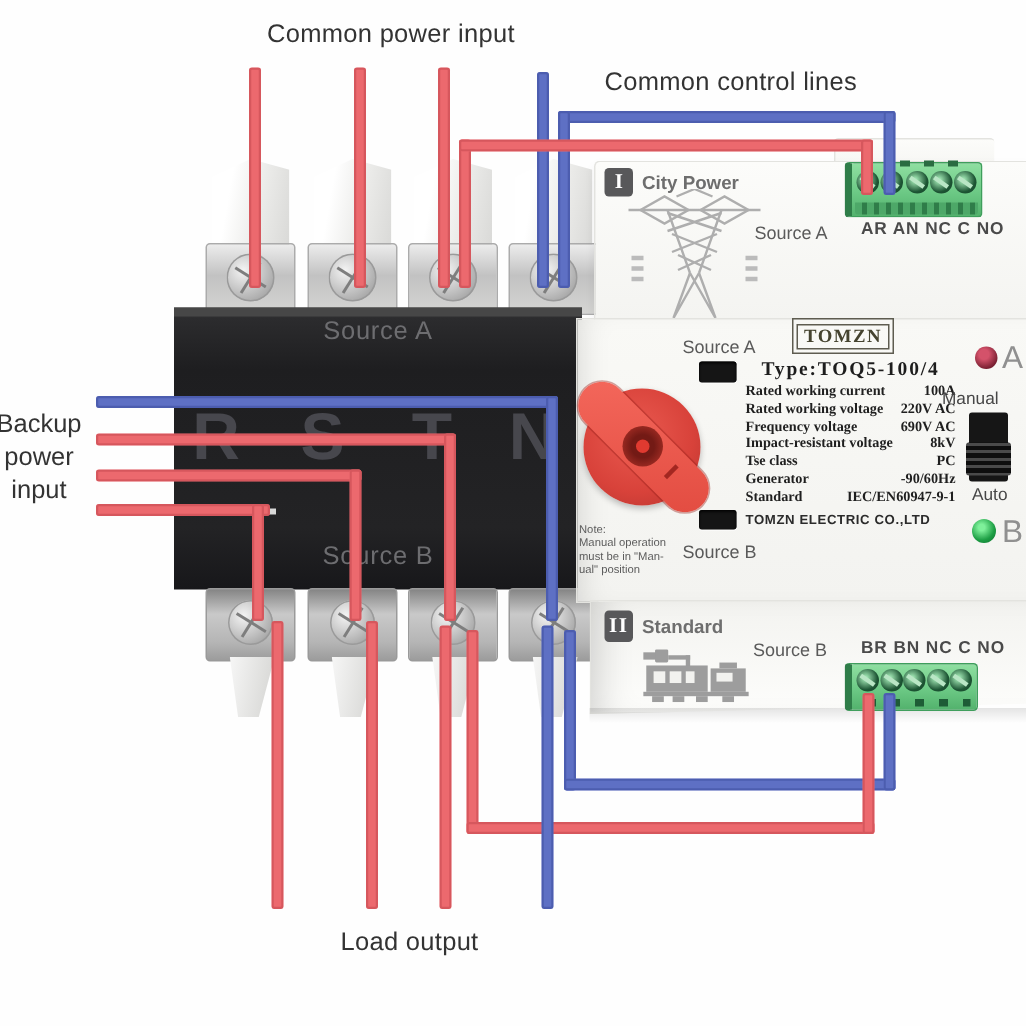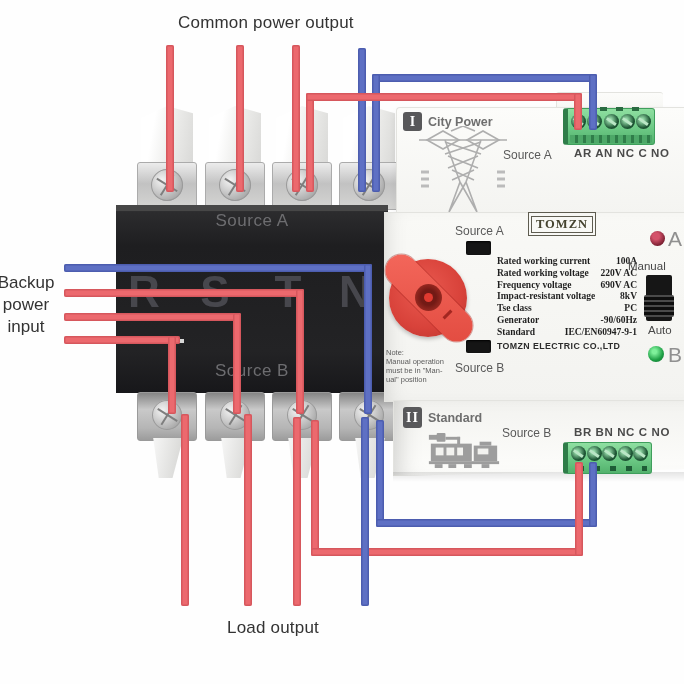--- a/index.html
+++ b/index.html
@@ -175,20 +175,21 @@
   </div>
   <div class="abs" style="left:446px;top:309px;width:3px;height:11px;background:#a32721;transform:rotate(45deg);"></div>
 
   <div class="smalltxt" style="left:455px;top:224px;">Source A</div>
   <div class="slot" style="left:466px;top:241px;width:25px;height:14px;"></div>
 
   <div class="abs" style="left:528px;top:212px;width:66px;height:22px;border:1.5px solid #5e5c50;display:flex;align-items:center;justify-content:center;">
     <div class="serif" style="border:1px solid #5e5c50;padding:0 4px;font-weight:700;font-size:12.5px;letter-spacing:1px;color:#45432f;">TOMZN</div>
   </div>
 
+  <div class="abs serif" style="left:492px;top:238px;width:150px;text-align:center;font-size:13px;font-weight:700;letter-spacing:1.2px;color:#1d1d1d;">Type:TOQ5-100/4</div>
 
   <div class="abs" style="left:497px;top:256px;width:140px;">
     <div class="specrow">
         <span>Rated working current</span>
         <span>100A</span>
       </div>
     <div class="specrow">
         <span>Rated working voltage</span>
         <span>220V AC</span>
       </div>
@@ -305,21 +306,22 @@
   <div class="wire wb" style="left:589px;top:462px;width:8px;height:65px;"></div>
   <div class="wire wr" style="left:311px;top:420px;width:8px;height:136px;"></div>
   <div class="wire wr" style="left:311px;top:548px;width:272px;height:8px;"></div>
   <div class="wire wr" style="left:575px;top:462px;width:8px;height:94px;"></div>
 
   <div class="wire wr" style="left:181px;top:414px;width:8px;height:192px;"></div>
   <div class="wire wr" style="left:244px;top:414px;width:8px;height:192px;"></div>
   <div class="wire wr" style="left:293px;top:417px;width:8px;height:189px;"></div>
   <div class="wire wb" style="left:361px;top:417px;width:8px;height:189px;"></div>
 
-  <div class="biglabel" style="left:178px;top:13px;">Common power output</div>
+  <div class="biglabel" style="left:178px;top:13px;">Common power input</div>
+  <div class="biglabel" style="left:403px;top:45px;">Common control lines</div>
   <div class="leftlabel" style="left:-30px;top:272px;width:112px;">
     <span>Backup</span>
     <span>power</span>
     <span>input</span>
   </div>
   <div class="biglabel" style="left:227px;top:618px;">Load output</div>
 
 </div>
 
 </body></html>

